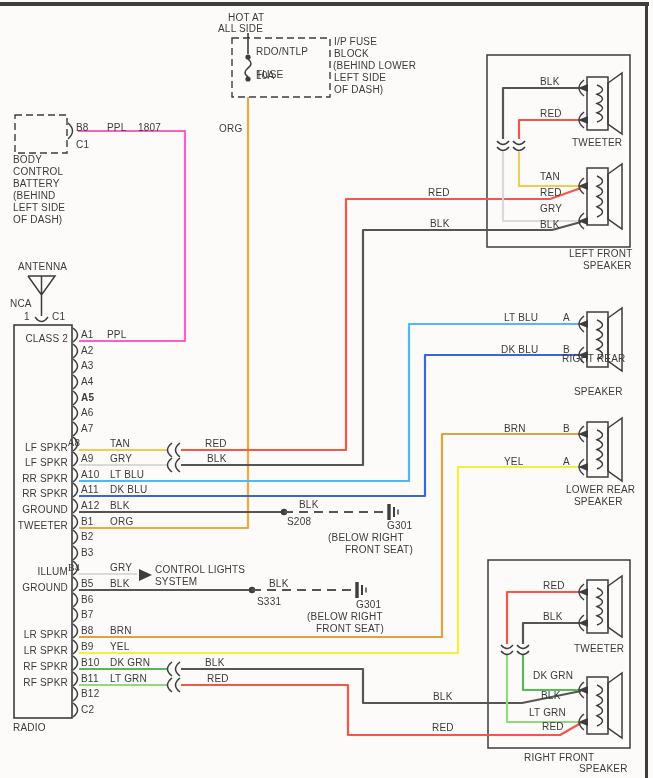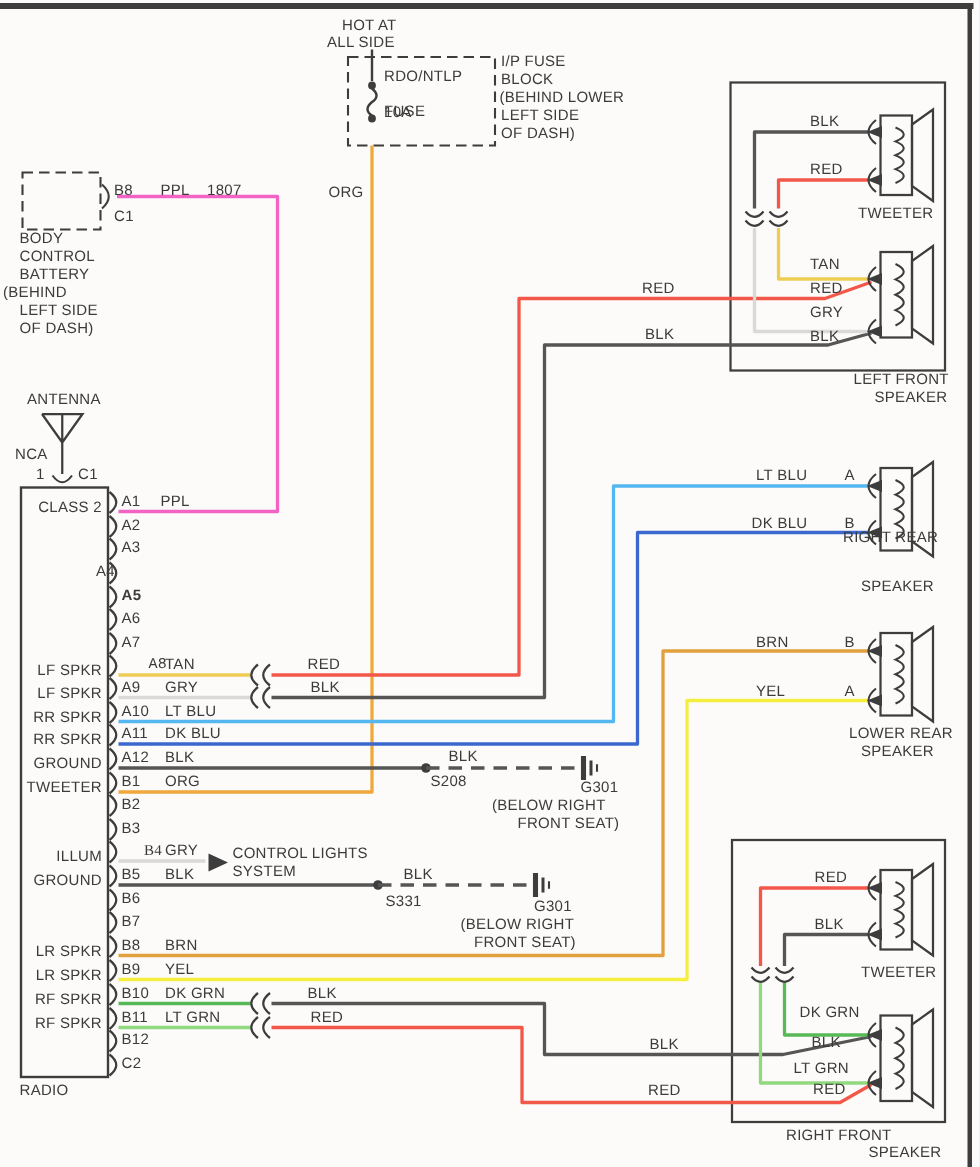--- a/index.html
+++ b/index.html
@@ -195,61 +195,61 @@
 <div class="lbl" style="left:334px;top:85px">OF DASH)</div>
 <div class="lbl" style="left:219px;top:124px">ORG</div>
 
 <div class="lbl" style="left:76px;top:123px">B8</div>
 <div class="lbl" style="left:107px;top:123px">PPL</div>
 <div class="lbl" style="left:138px;top:123px">1807</div>
 <div class="lbl" style="left:76px;top:140px">C1</div>
 <div class="lbl" style="left:13px;top:155px">BODY</div>
 <div class="lbl" style="left:13px;top:167px">CONTROL</div>
 <div class="lbl" style="left:13px;top:179px">BATTERY</div>
-<div class="lbl" style="left:2px;top:191px">(BEHIND</div>
+<div class="lbl" style="left:13px;top:191px">(BEHIND</div>
 <div class="lbl" style="left:13px;top:203px">LEFT SIDE</div>
 <div class="lbl" style="left:13px;top:215px">OF DASH)</div>
 
 <div class="lbl" style="left:18px;top:262px">ANTENNA</div>
 <div class="lbl" style="left:10px;top:299px">NCA</div>
 <div class="lbl" style="left:24px;top:312px">1</div>
 <div class="lbl" style="left:52px;top:312px">C1</div>
 
 <div class="lbl" style="left:13px;top:723px">RADIO</div>
 <div id="pin-labels">
       <div class="lbl" style="left: 81px; top: 330px;">A1</div>
       <div class="lbl rt" style="left: 0px; width: 68px; top: 334px;">CLASS 2</div>
       <div class="lbl" style="left: 107px; top: 330px;">PPL</div>
       <div class="lbl" style="left: 81px; top: 346px;">A2</div>
       <div class="lbl" style="left: 81px; top: 361px;">A3</div>
-      <div class="lbl" style="left: 64px; top: 377px;">A4</div>
+      <div class="lbl" style="left: 81px; top: 377px;">A4</div>
       <div class="lbl" style="left: 81px; top: 393px; font-weight: bold;">A5</div>
       <div class="lbl" style="left: 81px; top: 408px;">A6</div>
       <div class="lbl" style="left: 81px; top: 424px;">A7</div>
-      <div class="lbl" style="left: 99px; top: 439px; font-family: Liberation Mono, monospace;">A8</div>
+      <div class="lbl" style="left: 68px; top: 439px; font-family: Liberation Mono, monospace;">A8</div>
       <div class="lbl rt" style="left: 0px; width: 68px; top: 443px;">LF SPKR</div>
       <div class="lbl" style="left: 110px; top: 439px;">TAN</div>
       <div class="lbl" style="left: 81px; top: 454px;">A9</div>
       <div class="lbl rt" style="left: 0px; width: 68px; top: 458px;">LF SPKR</div>
       <div class="lbl" style="left: 110px; top: 454px;">GRY</div>
       <div class="lbl" style="left: 81px; top: 470px;">A10</div>
       <div class="lbl rt" style="left: 0px; width: 68px; top: 474px;">RR SPKR</div>
       <div class="lbl" style="left: 110px; top: 470px;">LT BLU</div>
       <div class="lbl" style="left: 81px; top: 485px;">A11</div>
       <div class="lbl rt" style="left: 0px; width: 68px; top: 489px;">RR SPKR</div>
       <div class="lbl" style="left: 110px; top: 485px;">DK BLU</div>
       <div class="lbl" style="left: 81px; top: 501px;">A12</div>
       <div class="lbl rt" style="left: 0px; width: 68px; top: 505px;">GROUND</div>
       <div class="lbl" style="left: 110px; top: 501px;">BLK</div>
       <div class="lbl" style="left: 81px; top: 517px;">B1</div>
       <div class="lbl rt" style="left: 0px; width: 68px; top: 521px;">TWEETER</div>
       <div class="lbl" style="left: 110px; top: 517px;">ORG</div>
       <div class="lbl" style="left: 81px; top: 532px;">B2</div>
       <div class="lbl" style="left: 81px; top: 548px;">B3</div>
-      <div class="lbl" style="left: 96px; top: 563px; font-family: Liberation Serif, serif;">B4</div>
+      <div class="lbl" style="left: 68px; top: 563px; font-family: Liberation Serif, serif;">B4</div>
       <div class="lbl rt" style="left: 0px; width: 68px; top: 567px;">ILLUM</div>
       <div class="lbl" style="left: 110px; top: 563px;">GRY</div>
       <div class="lbl" style="left: 81px; top: 579px;">B5</div>
       <div class="lbl rt" style="left: 0px; width: 68px; top: 583px;">GROUND</div>
       <div class="lbl" style="left: 110px; top: 579px;">BLK</div>
       <div class="lbl" style="left: 81px; top: 595px;">B6</div>
       <div class="lbl" style="left: 81px; top: 610px;">B7</div>
       <div class="lbl" style="left: 81px; top: 626px;">B8</div>
       <div class="lbl rt" style="left: 0px; width: 68px; top: 630px;">LR SPKR</div>
       <div class="lbl" style="left: 110px; top: 626px;">BRN</div>

